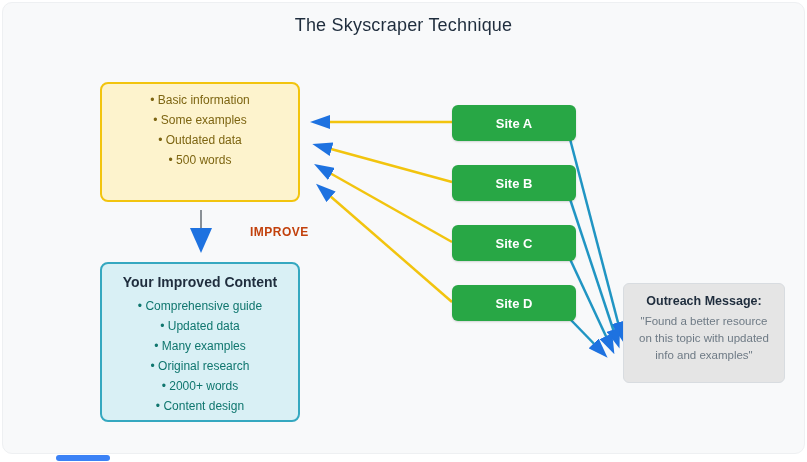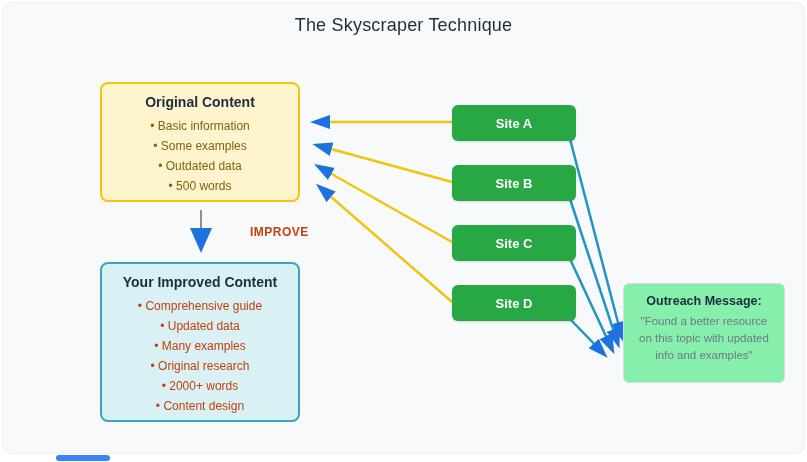--- a/index.html
+++ b/index.html
@@ -16,31 +16,31 @@
 
   .original-box { left:100px; top:82px; width:200px; height:120px;
                   background:#fdf3cd; border:2px solid #f2c40e; }
   .original-box .node-title { padding-top:10px; font-size:14px; font-weight:bold; color:#1f2d3d; }
   .original-box .node-item  { font-size:12px; line-height:20px; color:#7d6512; }
   .original-box .node-items { padding-top:6px; }
 
   .improved-box { left:100px; top:262px; width:200px; height:160px;
                   background:#d9f0f5; border:2px solid #35a8c0; }
   .improved-box .node-title { padding-top:10px; font-size:14px; font-weight:bold; color:#1f2d3d; }
-  .improved-box .node-item  { font-size:12px; line-height:20px; color:#c2410c; }
+  .improved-box .node-item  { font-size:12px; line-height:20px; color:#0f766e; }
   .improved-box .node-items { padding-top:6px; }
 
   .site-box { left:452px; width:124px; height:36px; background:#28a745; border-radius:6px;
               color:#ffffff; font-size:13px; font-weight:bold;
               display:flex; align-items:center; justify-content:center;
               box-shadow:0 1px 2px rgba(0,0,0,.15); }
   .site-a { top:105px; } .site-b { top:165px;text-align:right; } .site-c { top:225px; } .site-d { top:285px; }
 
   .outreach-box { left:623px; top:283px; width:162px; height:100px;
-                  background:#86efac; border:1px solid #d8dce0; border-radius:6px; }
+                  background:#e5e5e5; border:1px solid #d8dce0; border-radius:6px; }
   .outreach-box .node-title { padding-top:10px; font-size:12.5px; font-weight:bold; color:#1f2d3d; }
   .outreach-box .node-body  { padding:5px 10px 0 10px; font-size:11.5px; line-height:17px; color:#6e7a85; }
 
   .improve-label { position:absolute; left:250px; top:225px; font-size:12px; font-weight:bold;
                    color:#c2410c; letter-spacing:.5px; }
 
   .scrollbar-thumb { position:absolute; left:56px; top:455px; width:54px; height:6px;
                      background:#3b82f6; border-radius:3px; }
 </style>
 </head>
@@ -84,21 +84,20 @@
 
     <g>
       <line x1="201" y1="210" x2="201" y2="230" stroke="#8a9096" stroke-width="2"></line>
       <polygon points="190,228 212,228 201,253" fill="#1e72e0"></polygon>
     </g>
   </svg>
 
   <div class="diagram-title">The Skyscraper Technique</div>
 
   <div class="node original-box">
-    <div class="node-title">Original Content</div>
     <div class="node-items">
       <div class="node-item">• Basic information</div>
       <div class="node-item">• Some examples</div>
       <div class="node-item">• Outdated data</div>
       <div class="node-item">• 500 words</div>
     </div>
   </div>
 
   <div class="improve-label">IMPROVE</div>
 

